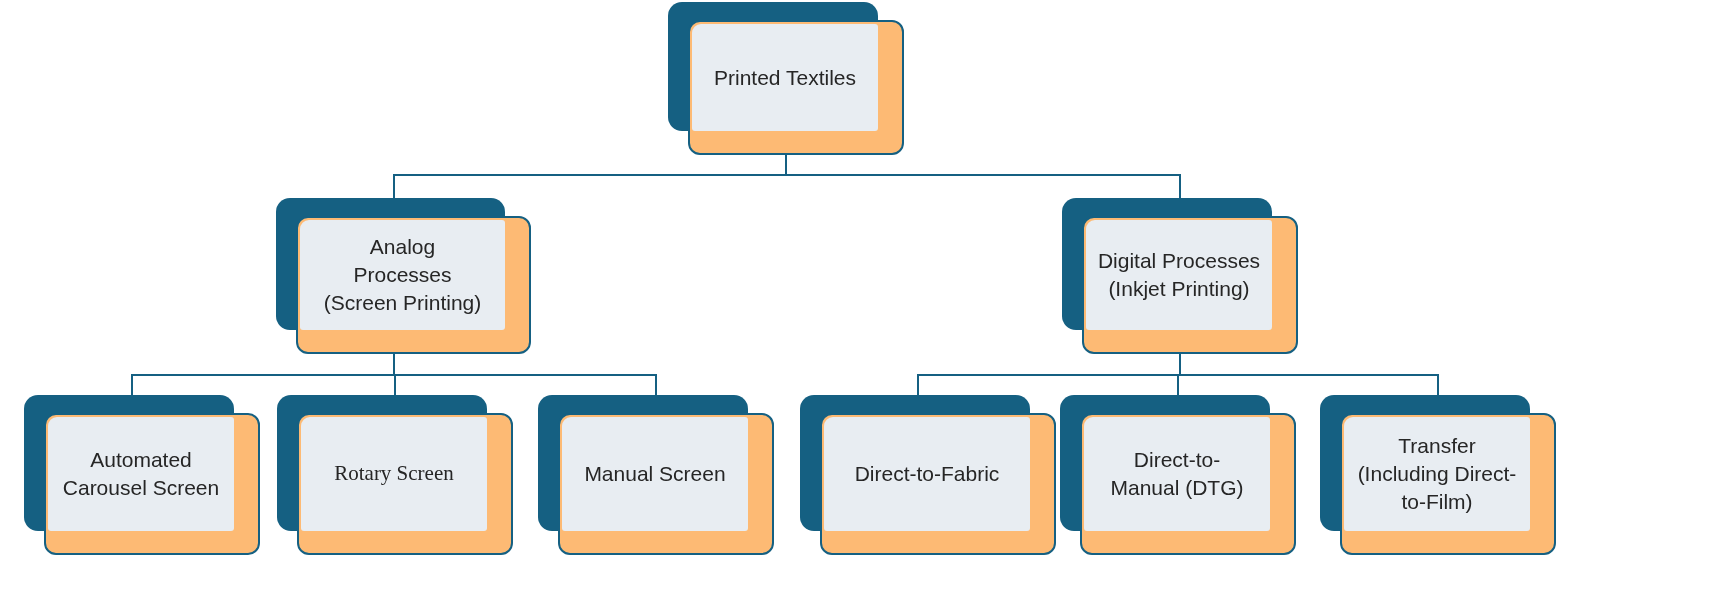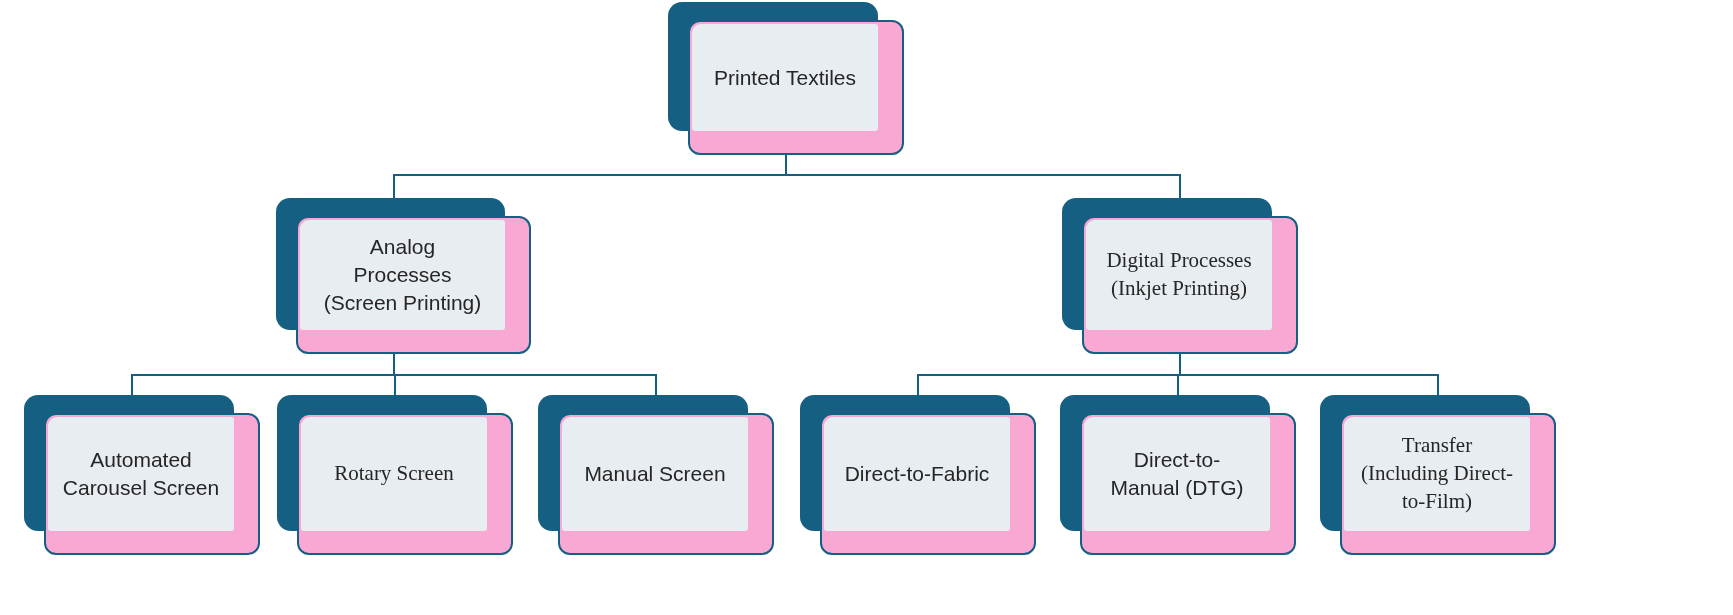--- a/index.html
+++ b/index.html
@@ -20,21 +20,21 @@
   }
   
   .node{position:absolute;}
   .node-back{
     position:absolute;left:0;top:0;right:26px;bottom:24px;
     background:var(--c-back);
     border-radius:14px;
   }
   .node-front{
     position:absolute;left:20px;top:18px;right:0;bottom:0;
-    background:#f9a8d4;
+    background:#fdba74;
     border:2px solid var(--c-border);
     border-radius:12px;
     box-sizing:border-box;
   }
   .node-fill{
     position:absolute;left:2px;top:2px;right:24px;bottom:22px;
     background:var(--c-fill);
     border-radius:9px 3px 3px 3px;
     display:flex;align-items:center;justify-content:center;
     text-align:center;
@@ -86,21 +86,21 @@
     <div class="node-back"></div>
     <div class="node-front">
       <div class="node-fill">
         <span class="node-label">Analog
 Processes
 (Screen Printing)</span>
       </div>
     </div>
   </div>
 
-  <div class="node" style="left:1062px;top:198px;width:236px;height:156px;font-family:Liberation Serif, serif;">
+  <div class="node" style="left:1062px;top:198px;width:236px;height:156px;">
     <div class="node-back"></div>
     <div class="node-front">
       <div class="node-fill">
         <span class="node-label">Digital Processes
 (Inkjet Printing)</span>
       </div>
     </div>
   </div>
 
   <div class="node" style="left:14px;top:395px;width:236px;height:160px;margin-left:10px;">
@@ -124,40 +124,40 @@
 
   <div class="node" style="left:538px;top:395px;width:236px;height:160px;">
     <div class="node-back"></div>
     <div class="node-front">
       <div class="node-fill">
         <span class="node-label">Manual Screen</span>
       </div>
     </div>
   </div>
 
-  <div class="node" style="left:800px;top:395px;width:236px;height:160px;">
+  <div class="node" style="left:800px;top:395px;width:236px;height:160px;padding-left:20px;">
     <div class="node-back"></div>
     <div class="node-front">
       <div class="node-fill">
         <span class="node-label">Direct-to-Fabric</span>
       </div>
     </div>
   </div>
 
   <div class="node" style="left:1060px;top:395px;width:236px;height:160px;">
     <div class="node-back"></div>
     <div class="node-front">
       <div class="node-fill">
         <span class="node-label">Direct-to-
 Manual (DTG)</span>
       </div>
     </div>
   </div>
 
-  <div class="node" style="left:1320px;top:395px;width:236px;height:160px;font-family:Liberation Serif, serif;">
+  <div class="node" style="left:1320px;top:395px;width:236px;height:160px;">
     <div class="node-back"></div>
     <div class="node-front">
       <div class="node-fill">
         <span class="node-label">Transfer
 (Including Direct-
 to-Film)</span>
       </div>
     </div>
   </div>
 

